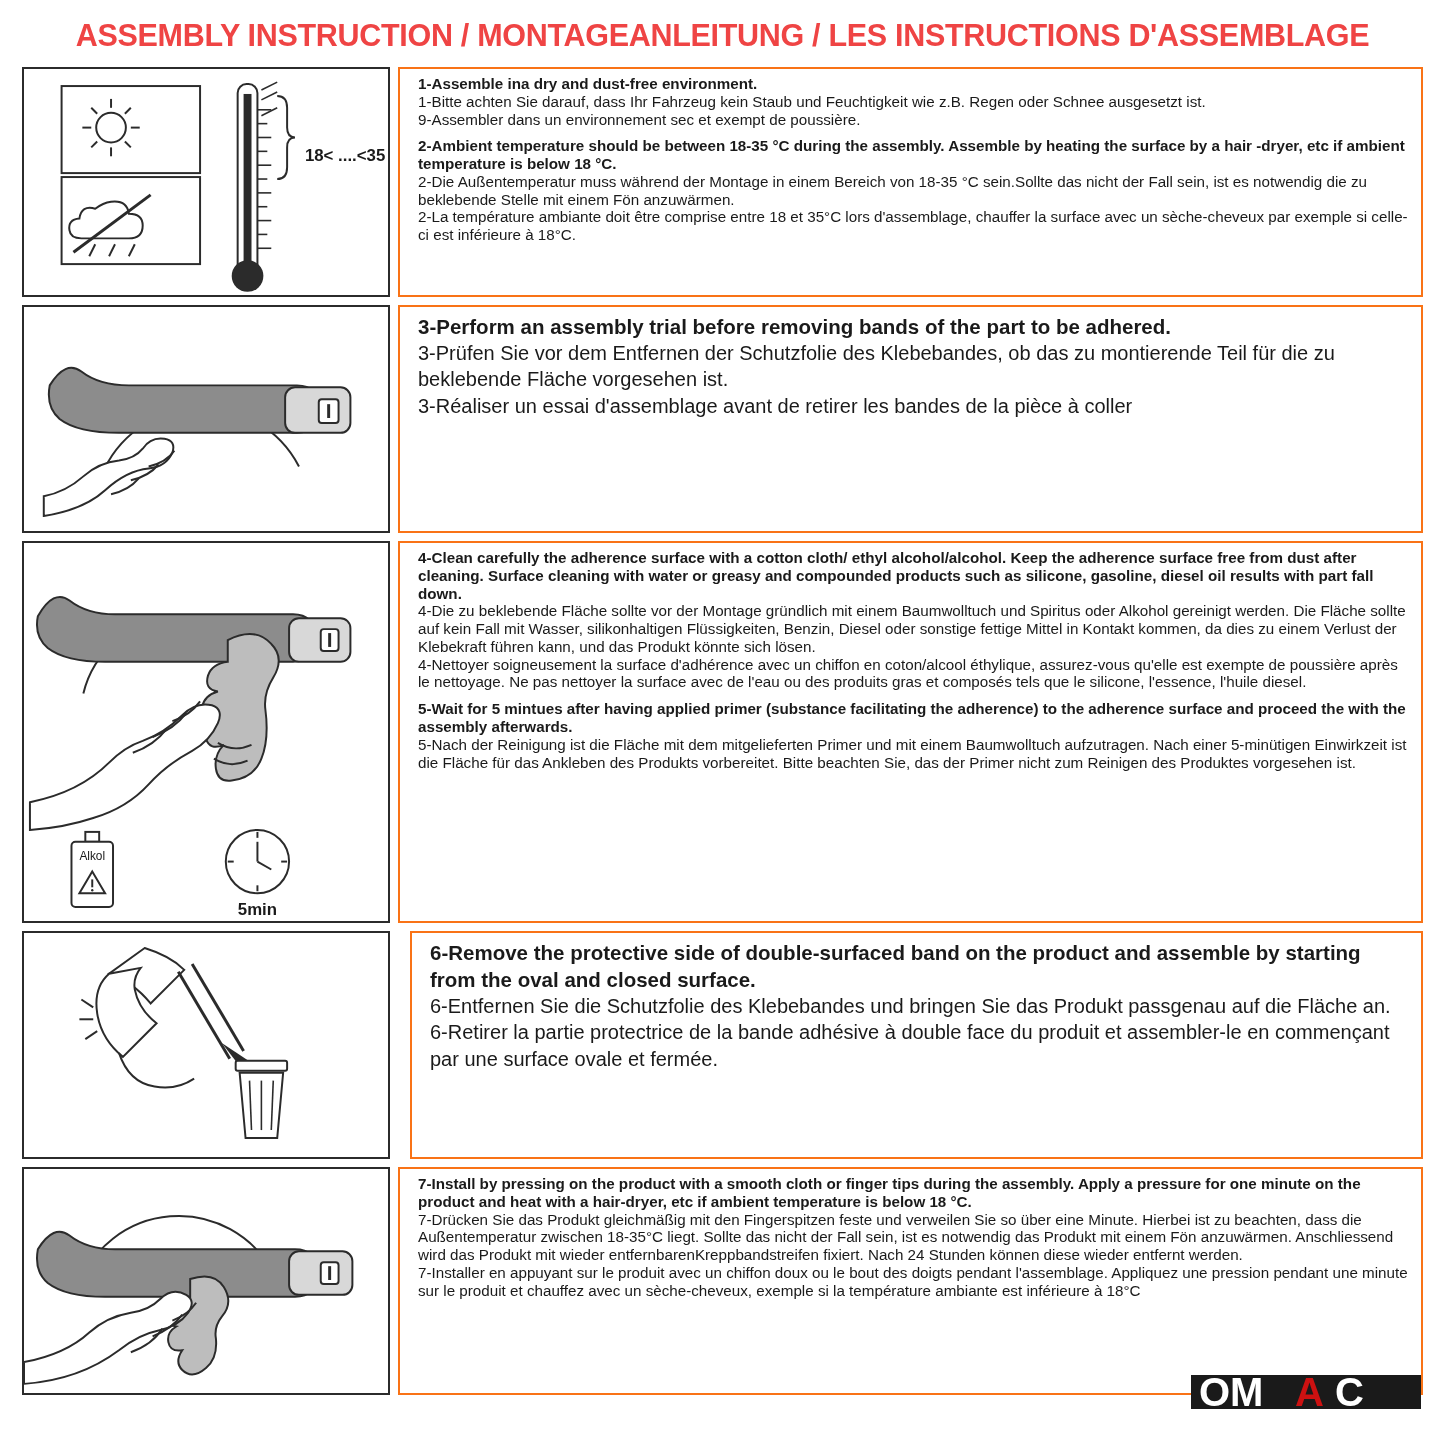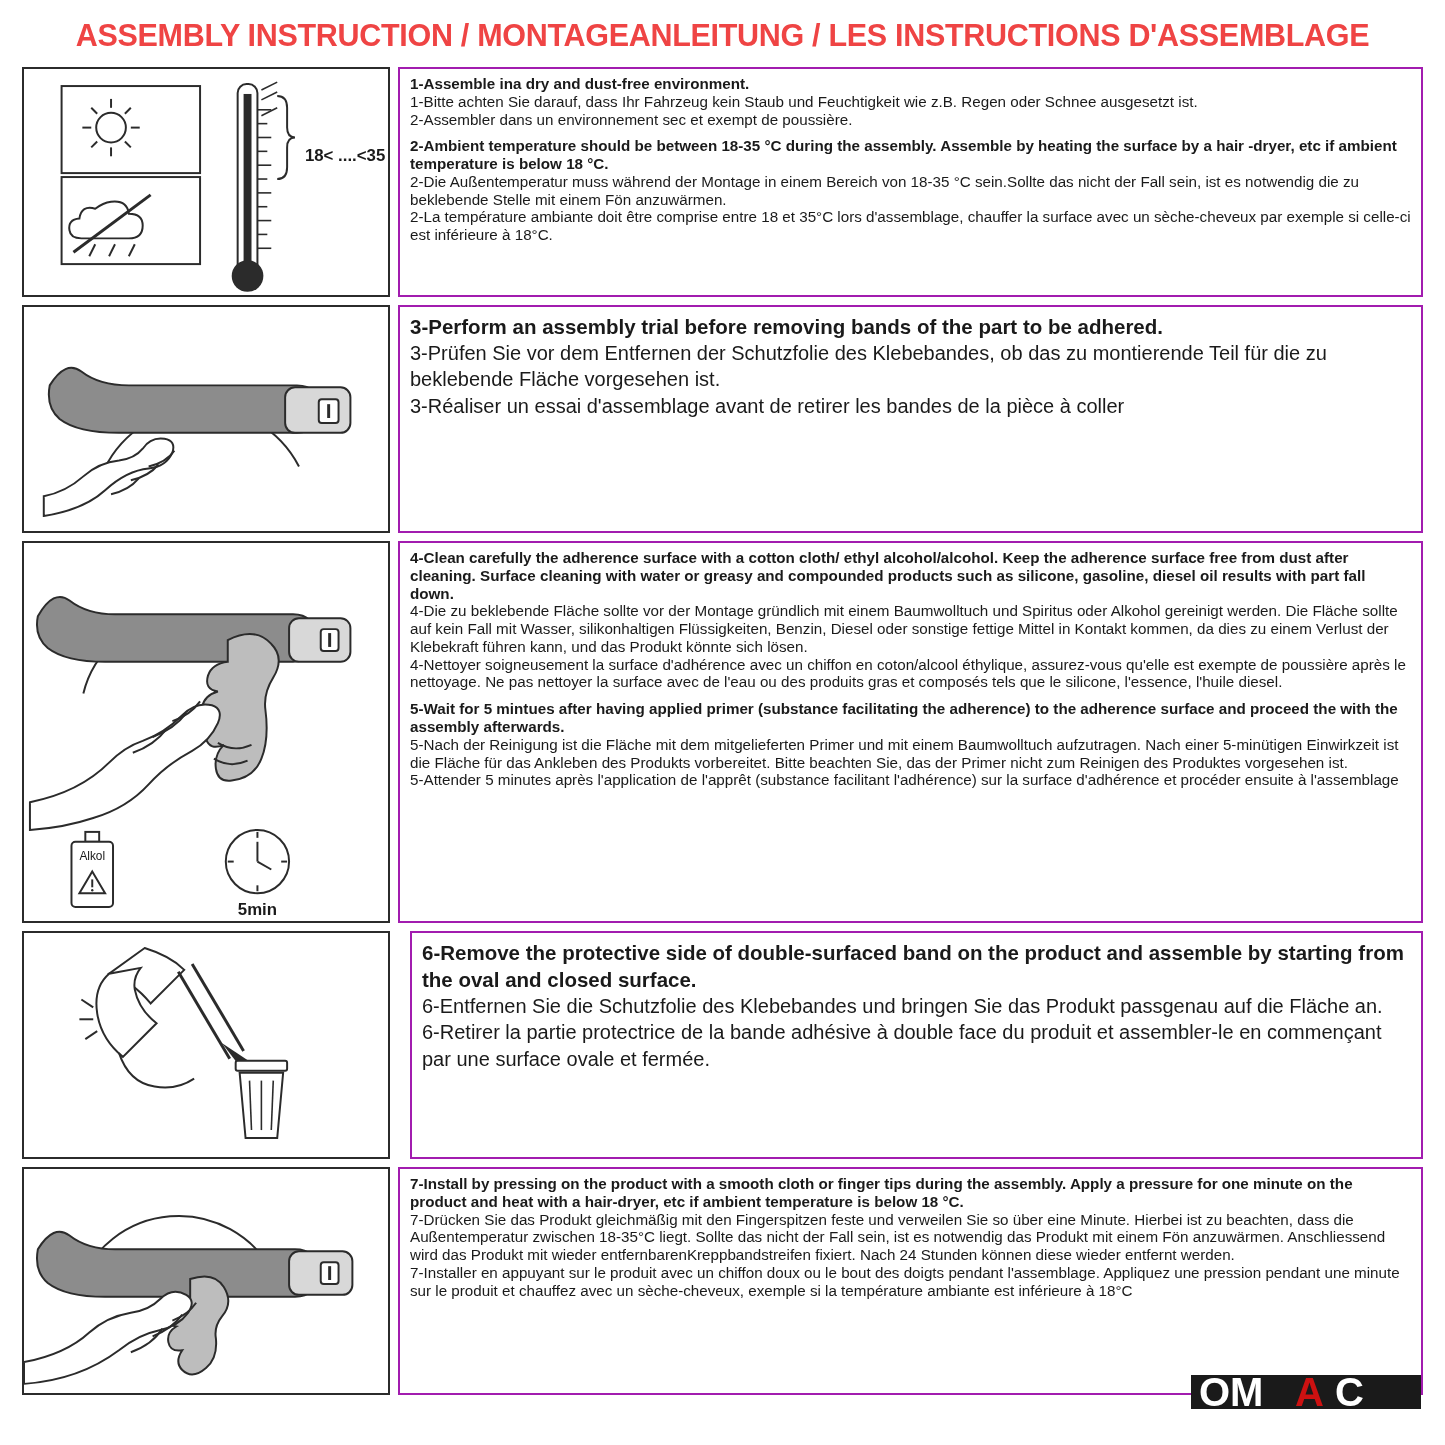--- a/index.html
+++ b/index.html
@@ -43,23 +43,23 @@
   .cell-img {
     width: 368px;
     flex: 0 0 368px;
     border: 2px solid #2b2b2b;
     box-sizing: border-box;
     position: relative;
     background: #fff;
   }
   .cell-txt {
     flex: 1 1 auto;
-    border: 2px solid #a21caf;
+    border: 2px solid #f97316;
     box-sizing: border-box;
-    padding: 6px 10px 6px 10px;
+    padding: 6px 10px 6px 18px;
     background: #fff;
   }
   .r1 { height: 230px; }
   .r2 { height: 228px; }
   .r3 { height: 382px; }
   .r4 { height: 228px; gap: 20px; }
   .r5 { height: 228px; }
 
   p {
     margin: 0;
@@ -149,21 +149,21 @@
               </g>
               <path d="M256 110 q10 0 10 -12 v-20 q0 -10 8 -10 q-8 0 -8 -10 v-20 q0 -12 -10 -12" fill="none" stroke="#2b2b2b" stroke-width="2"></path>
             </g>
             <text x="284" y="92" font-family="Liberation Sans, sans-serif" font-size="17" font-weight="bold" fill="#1a1a1a">18&lt; ....&lt;35 C</text>
           </svg>
         </div>
       </div>
       <div class="cell-txt">
         <p class="b">1-Assemble ina dry and dust-free environment.</p>
         <p>1-Bitte achten Sie darauf, dass Ihr Fahrzeug kein Staub und Feuchtigkeit wie z.B. Regen oder Schnee ausgesetzt ist.</p>
-        <p>2-Assembler dans un environnement sec et exempt de poussière.</p>
+        <p>9-Assembler dans un environnement sec et exempt de poussière.</p>
         <p class="b sp">2-Ambient temperature should be between 18-35 °C  during the assembly. Assemble by heating the surface by a hair -dryer, etc if ambient temperature is below 18 °C.</p>
         <p>2-Die Außentemperatur muss während der Montage in einem Bereich von 18-35 °C  sein.Sollte das nicht der Fall sein, ist es notwendig die zu beklebende Stelle mit einem Fön anzuwärmen.</p>
         <p>2-La température ambiante doit être comprise entre 18 et 35°C lors d'assemblage, chauffer la surface avec un sèche-cheveux par exemple si celle-ci est inférieure à 18°C.</p>
       </div>
     </div>
 
     <div class="row r2">
       <div class="cell-img">
         <div class="svgwrap">
           <svg viewBox="0 0 368 224" preserveAspectRatio="xMidYMid meet">
@@ -233,21 +233,20 @@
             </g>
           </svg>
         </div>
       </div>
       <div class="cell-txt">
         <p class="b">4-Clean carefully the adherence surface with a cotton cloth/ ethyl alcohol/alcohol. Keep the adherence surface free from dust after cleaning. Surface cleaning with water or greasy and compounded products such as silicone, gasoline, diesel oil results with part fall down.</p>
         <p>4-Die zu beklebende Fläche sollte vor der Montage gründlich mit einem Baumwolltuch und Spiritus oder Alkohol gereinigt werden. Die Fläche sollte auf kein Fall mit Wasser, silikonhaltigen Flüssigkeiten, Benzin, Diesel oder sonstige fettige Mittel in Kontakt kommen, da dies zu einem Verlust der Klebekraft führen kann, und das Produkt könnte sich lösen.</p>
         <p>4-Nettoyer soigneusement la surface d'adhérence avec un chiffon en coton/alcool éthylique, assurez-vous qu'elle est exempte de poussière après le nettoyage. Ne pas nettoyer la surface avec de l'eau ou des produits gras et composés tels que le silicone, l'essence, l'huile diesel.</p>
         <p class="b sp">5-Wait for 5 mintues after having applied primer (substance facilitating the adherence) to the adherence surface and proceed the with the assembly afterwards.</p>
         <p>5-Nach der Reinigung ist die Fläche mit dem mitgelieferten Primer und mit einem Baumwolltuch aufzutragen. Nach einer 5-minütigen Einwirkzeit ist die Fläche für das Ankleben des Produkts vorbereitet. Bitte beachten Sie, das der Primer nicht zum Reinigen des Produktes vorgesehen ist.</p>
-        <p>5-Attender 5 minutes après l'application de l'apprêt (substance facilitant l'adhérence) sur la surface d'adhérence et procéder ensuite à l'assemblage</p>
       </div>
     </div>
 
     <div class="row r4">
       <div class="cell-img">
         <div class="svgwrap">
           <svg viewBox="0 0 368 224" preserveAspectRatio="xMidYMid meet">
             <g>
               <path d="M122 14 q26 8 40 22 l-34 34 q-18 -22 -42 -30 z" fill="#fff" stroke="#2b2b2b" stroke-width="2"></path>
               <path d="M86 40 q-16 14 -12 40 q4 26 26 44 l34 -34 q-18 -14 -22 -34 q-2 -12 6 -22 z" fill="#fff" stroke="#2b2b2b" stroke-width="2"></path>

